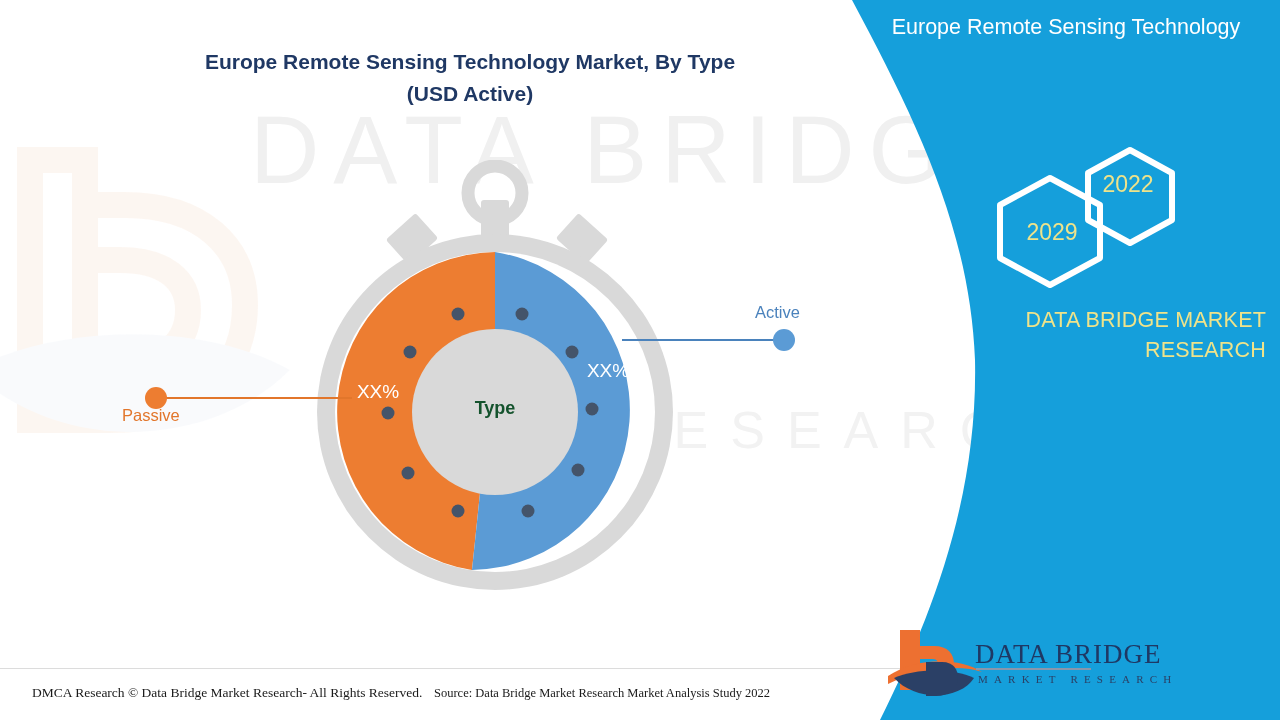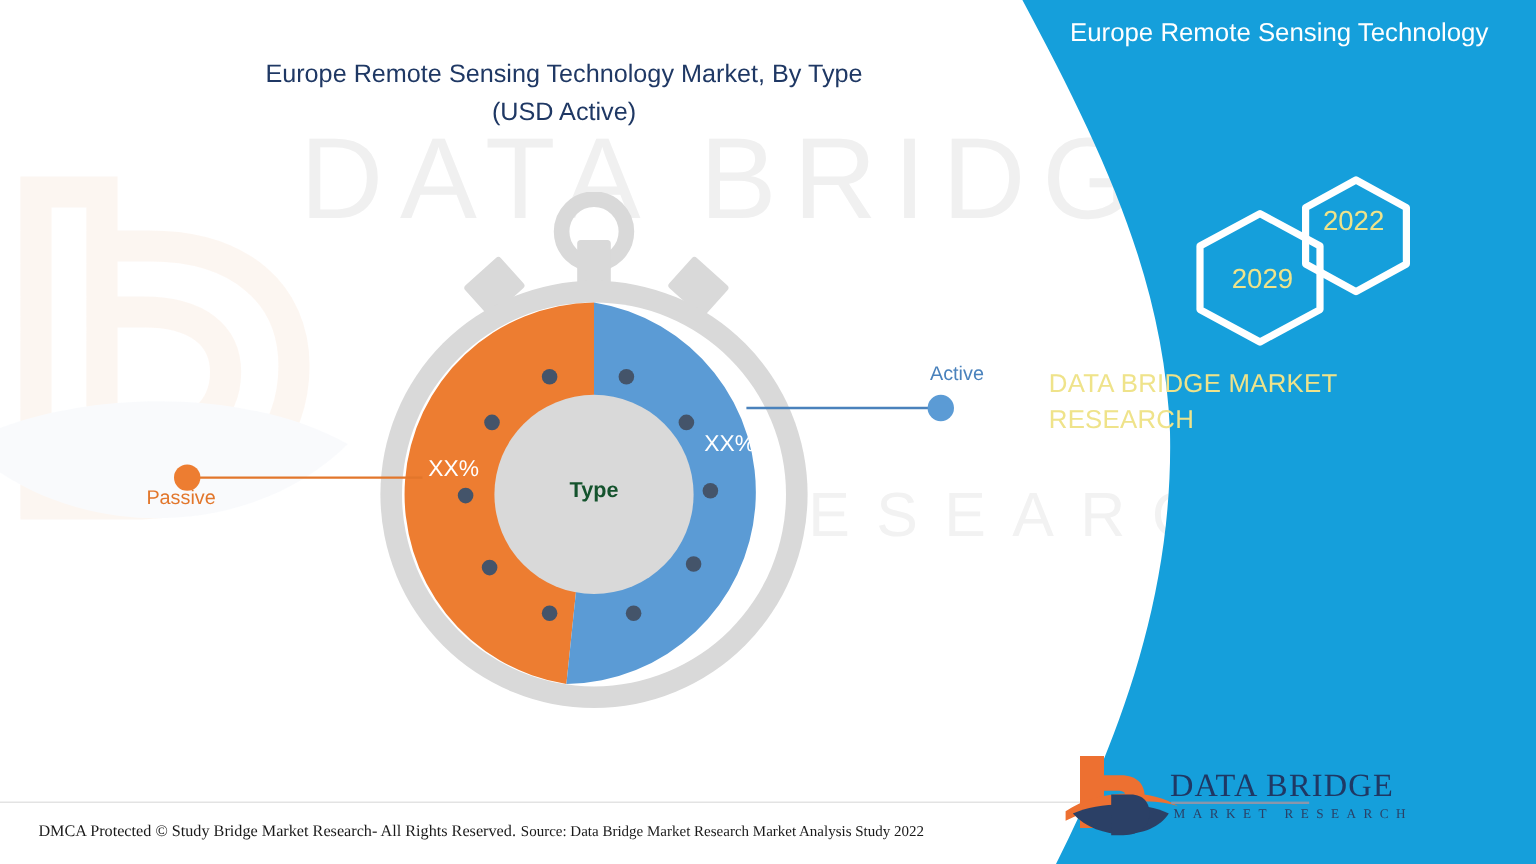--- a/index.html
+++ b/index.html
@@ -48,37 +48,37 @@
   .footer-dmca{left:32px;top:685px;}
   .footer-source{left:434px;top:686px;font-size:12.5px;}
 
   
   .chart-title{
     position:absolute;left:120px;top:46px;width:700px;
     text-align:center;
     color:#1F3864;
     font-size:21px;
     line-height:32px;
-    font-weight:400;
+    font-weight:700;
   }
 
   
   .panel{position:absolute;right:0;top:0;width:460px;height:670px;}
   .panel-title{
     position:absolute;left:0;right:14px;top:12px;
     text-align:center;
     color:#ffffff;
     font-size:21.5px;
     line-height:30px;
     font-weight:400;
     width:400px;left:46px;
   }
   .brand-text{
     position:absolute;left:54px;top:305px;width:392px;
-    text-align:left;
+    text-align:right;
     color:#EFE38A;
     font-size:21.5px;
     line-height:30px;
     letter-spacing:.2px;
   }
   .hex-label{
     position:absolute;
     color:#EFE38A;
     font-size:23px;
     text-align:center;
@@ -108,21 +108,21 @@
   }
   .seg-pct{
     position:absolute;color:#ffffff;font-size:19px;width:70px;text-align:center;
   }
   .pct-passive{left:343px;top:381px;}
   .pct-active{left:573px;top:360px;}
 
   
   .callout-label{position:absolute;font-size:16.5px;white-space:nowrap;}
   .label-passive{left:122px;top:362px;color:#E2762B;margin-top:44px;}
-  .label-active{left:755px;top:303px;color:#4A82BC;margin-left:20px;}
+  .label-active{left:755px;top:303px;color:#4A82BC;}
 </style>
 </head>
 <body>
 
 <div id="stage">
 
   <div class="wm-layer">
     <svg class="wm-logo" width="420" height="420" viewBox="0 0 420 420">
       <path d="M70 40 L70 300 L150 300 C250 300 285 240 285 185 C285 125 240 85 165 85 L125 85 L125 140 L160 140 C205 140 228 160 228 190 C228 222 205 245 155 245 L125 245 L125 40 Z" fill="none" stroke="#F8E3D3" stroke-width="26"></path>
       <path d="M10 250 C95 205 240 200 330 250 C250 330 100 335 10 250 Z" fill="#EDF1F8"></path>
@@ -180,21 +180,21 @@
     <line x1="160" y1="398" x2="352" y2="398" stroke="#E2762B" stroke-width="2"></line>
     <circle cx="156" cy="398" r="11" fill="#ED7D31"></circle>
     <line x1="622" y1="340" x2="778" y2="340" stroke="#4A82BC" stroke-width="2"></line>
     <circle cx="784" cy="340" r="11" fill="#5B9BD5"></circle>
   </svg>
 
   <div class="callout-label label-passive">Passive</div>
   <div class="callout-label label-active">Active</div>
 
   <div class="footer-line"></div>
-  <div class="footer-text footer-dmca">DMCA Protected © Study Bridge Market Research- All Rights Reserved.</div>
+  <div class="footer-text footer-dmca">DMCA Research © Data Bridge Market Research- All Rights Reserved.</div>
   <div class="footer-text footer-source">Source: Data Bridge Market Research Market Analysis Study 2022</div>
 
   <svg style="position:absolute;left:820px;top:0;" width="460" height="720">
     <path d="M32 0 C 96 120, 150 230, 155 360 C 158 500, 110 620, 60 720 L460 720 L460 0 Z" fill="#159FDB"></path>
   </svg>
 
   <div class="panel">
     <div class="panel-title">
       <div>Europe Remote Sensing Technology</div>
     </div>

